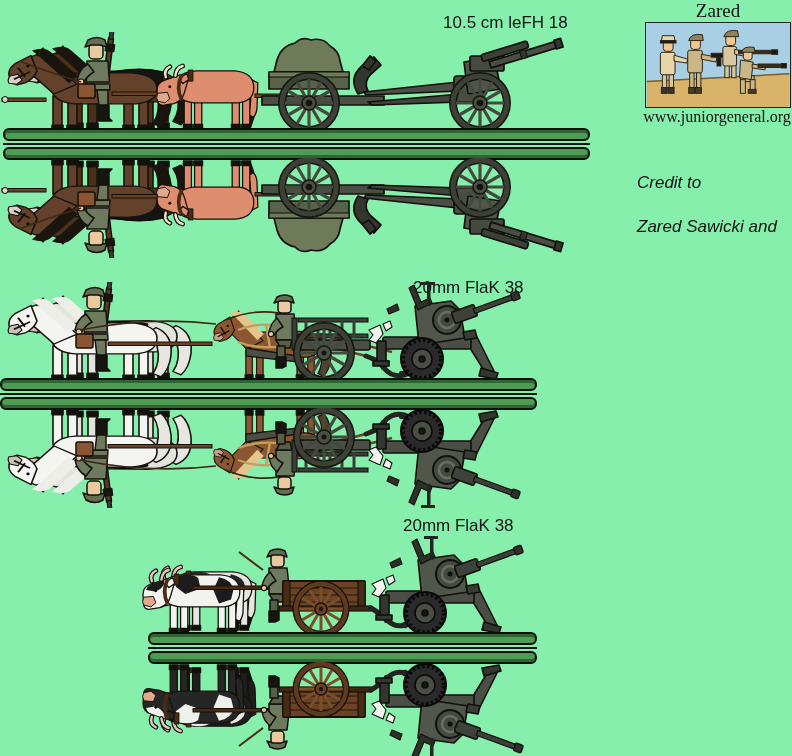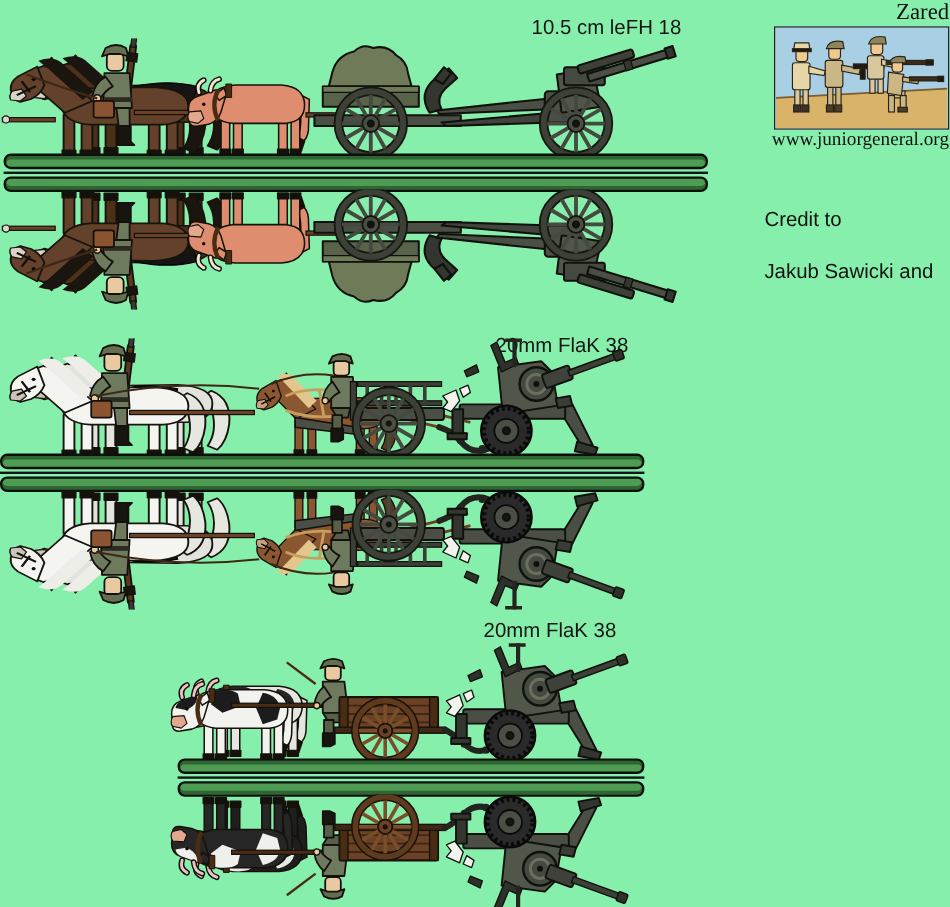--- a/index.html
+++ b/index.html
@@ -1,24 +1,24 @@
 <!DOCTYPE html>
 <html><head>
 <meta charset="utf-8">
 <style>
   html,body{margin:0;padding:0;background:#ffffff;}
   #sheet{position:relative;width:792px;height:756px;background:#86efac;overflow:hidden;
          font-family:"Liberation Sans",sans-serif;color:#111;}
   .abs{position:absolute;}
   .unit-label{font-size:17px;color:#151515;white-space:nowrap;}
   
-  .logo-title{font-family:"Liberation Serif",serif;font-size:19px;text-align:right;width:146px;}
+  .logo-title{font-family:"Liberation Serif",serif;font-size:19px;text-align:center;width:146px;}
   .logo-box{width:146px;height:86px;border:1px solid #222;box-sizing:border-box;overflow:hidden;background:#a9cfe5;}
   .logo-url{font-family:"Liberation Serif",serif;font-size:16px;text-align:center;width:160px;}
-  .credits{font-size:17px;line-height:22px;white-space:pre-line;}
+  .credits{font-size:17px;line-height:22px;white-space:pre-line;font-style:italic;}
   
   .strip{position:absolute;height:9px;background:#4e9b53;border:2px solid #0d0f0b;border-radius:6px;}
   .strip.topshadow{box-shadow:inset 0 3px 0 #2e6633;}
   .strip.botshadow{box-shadow:inset 0 -3px 0 #2e6633;}
   .foldline{position:absolute;height:2px;background:#151515;}
   
   svg.scene{position:absolute;display:block;}
   svg.scene.mirror{transform:scaleY(-1);}
   
   .ox-salmon{--ox-body:#de8e6e;--ox-patch:transparent;--horn:#efe6d2;}
@@ -297,21 +297,21 @@
           <rect x="114" y="42" width="28" height="3.5" fill="#3a2c18"></rect>
             <rect x="138" y="41.5" width="5" height="4.5" fill="#1e1a12"></rect>
         </g>
       </svg>
     </div>
     <div class="logo-url" style="margin-left:-8px;">www.juniorgeneral.org</div>
   </div>
 
   <div class="abs credits" style="left:637px;top:150px;">
     <div>Credit to</div>
-    <div>Jakub Sawicki and</div>
+    <div>Zared Sawicki and</div>
   </div>
 
   <svg class="scene" style="left:0;top:32px;" width="600" height="100" viewBox="0 0 600 100">
       <use href="#scene1"></use>
     </svg>
   <div class="strip topshadow" style="left:3px;top:128px;width:583px;"></div>
   <div class="foldline" style="left:3px;top:143px;width:587px;"></div>
   <div class="strip botshadow" style="left:3px;top:147px;width:583px;"></div>
   <svg class="scene mirror" style="left:0;top:158px;" width="600" height="100" viewBox="0 0 600 100">
       <use href="#scene1"></use>

